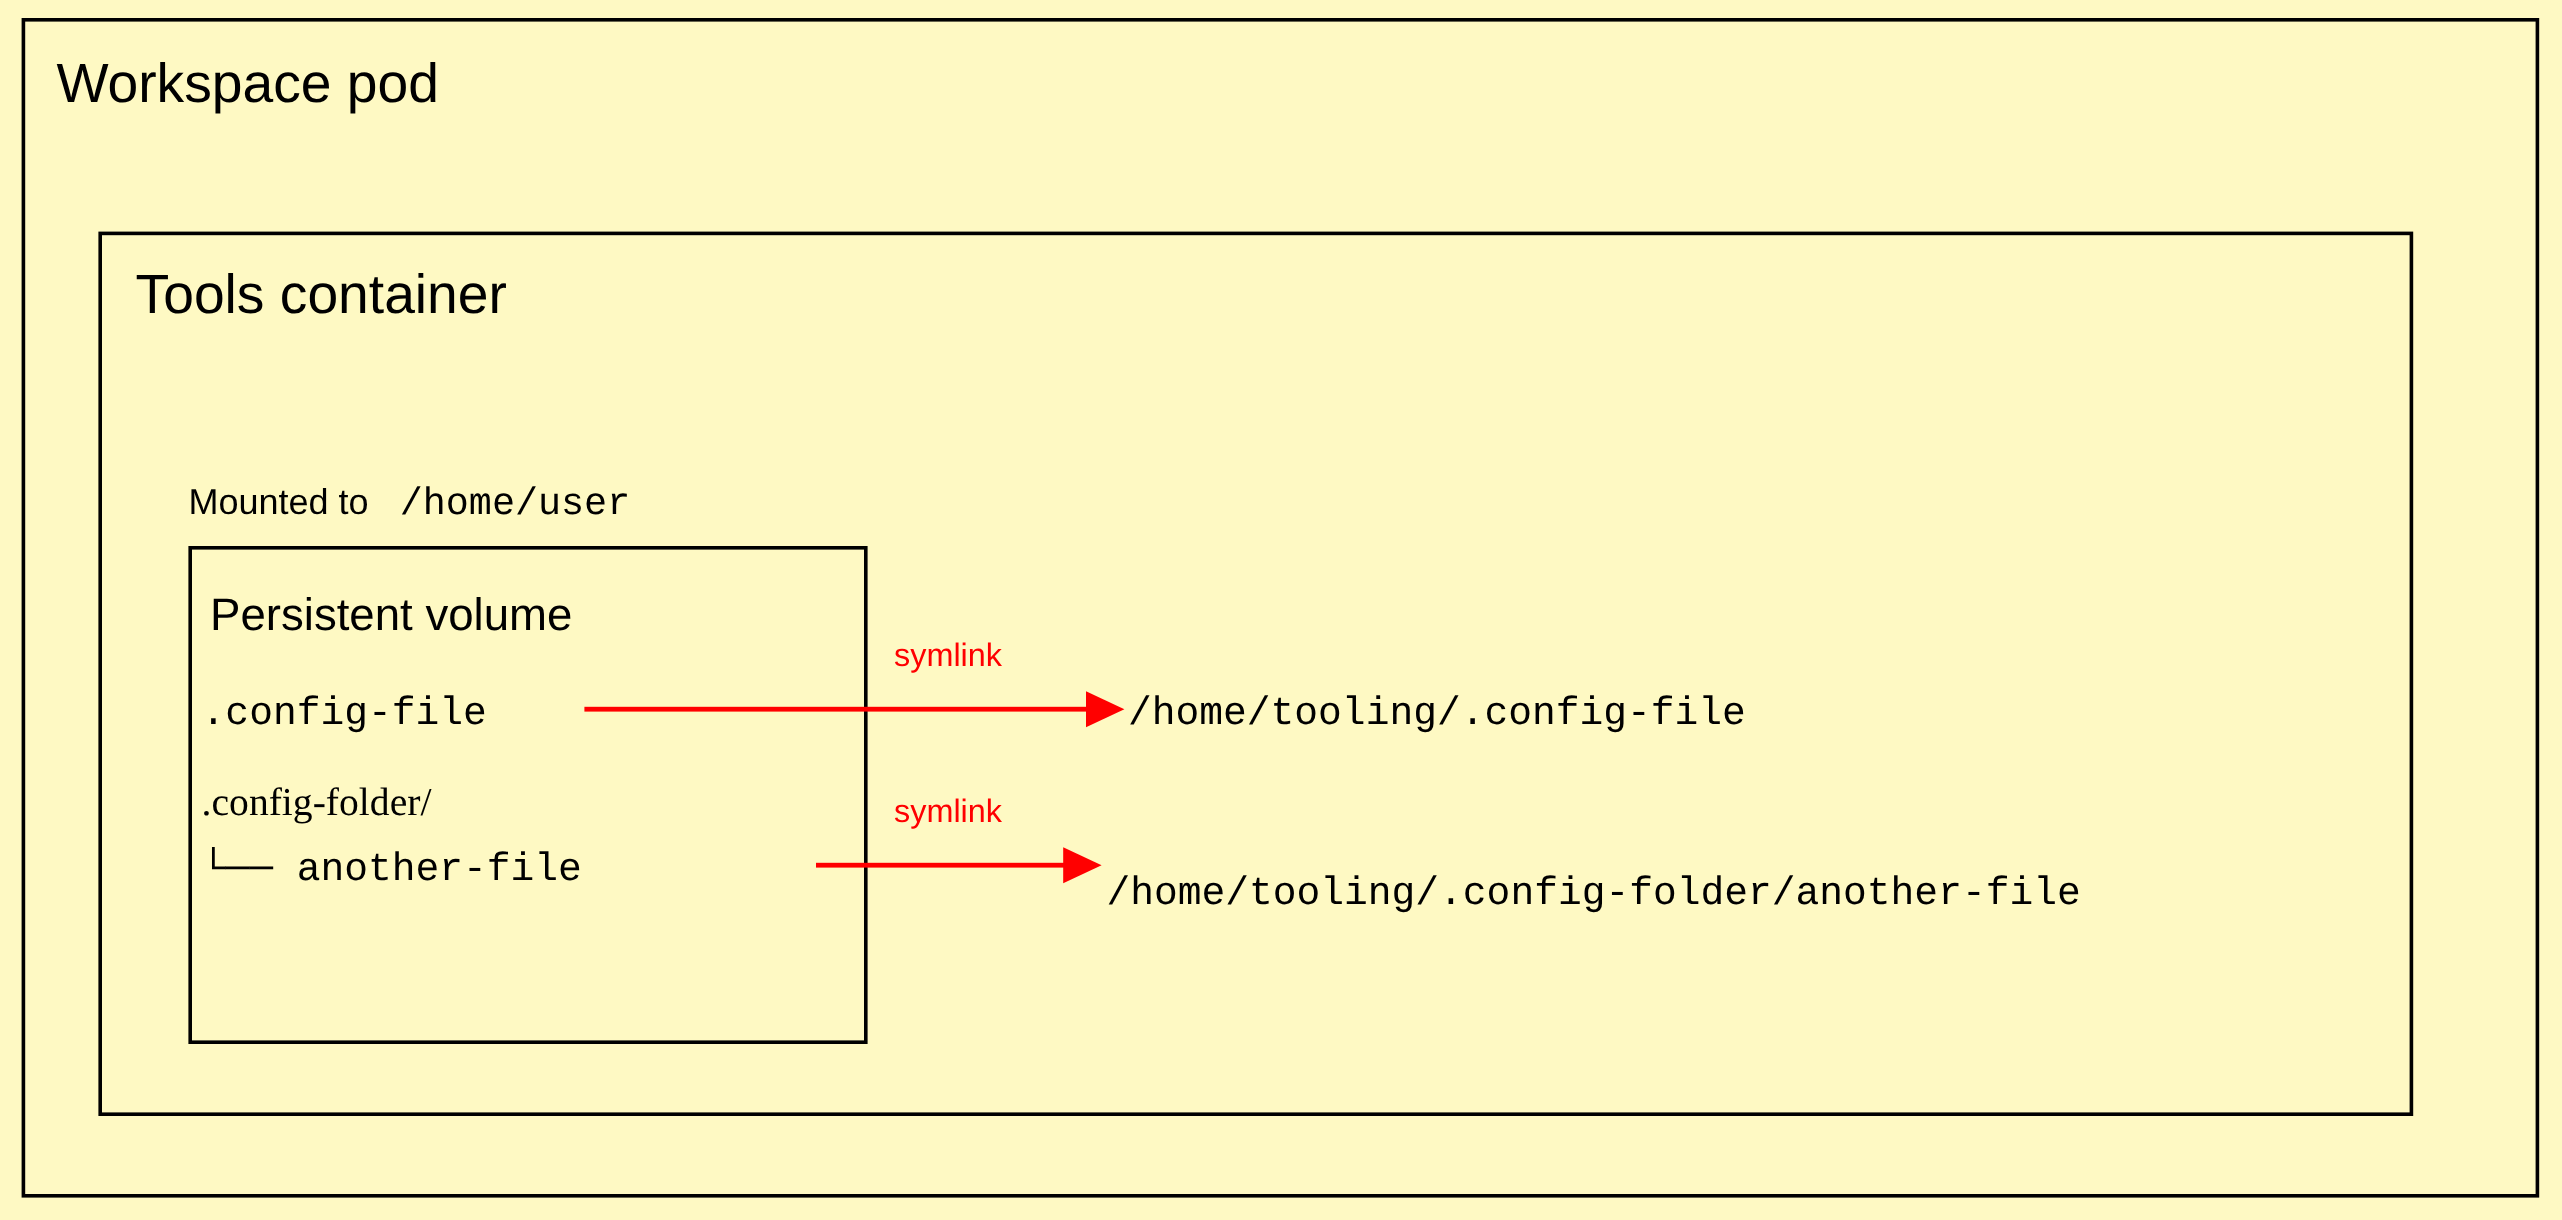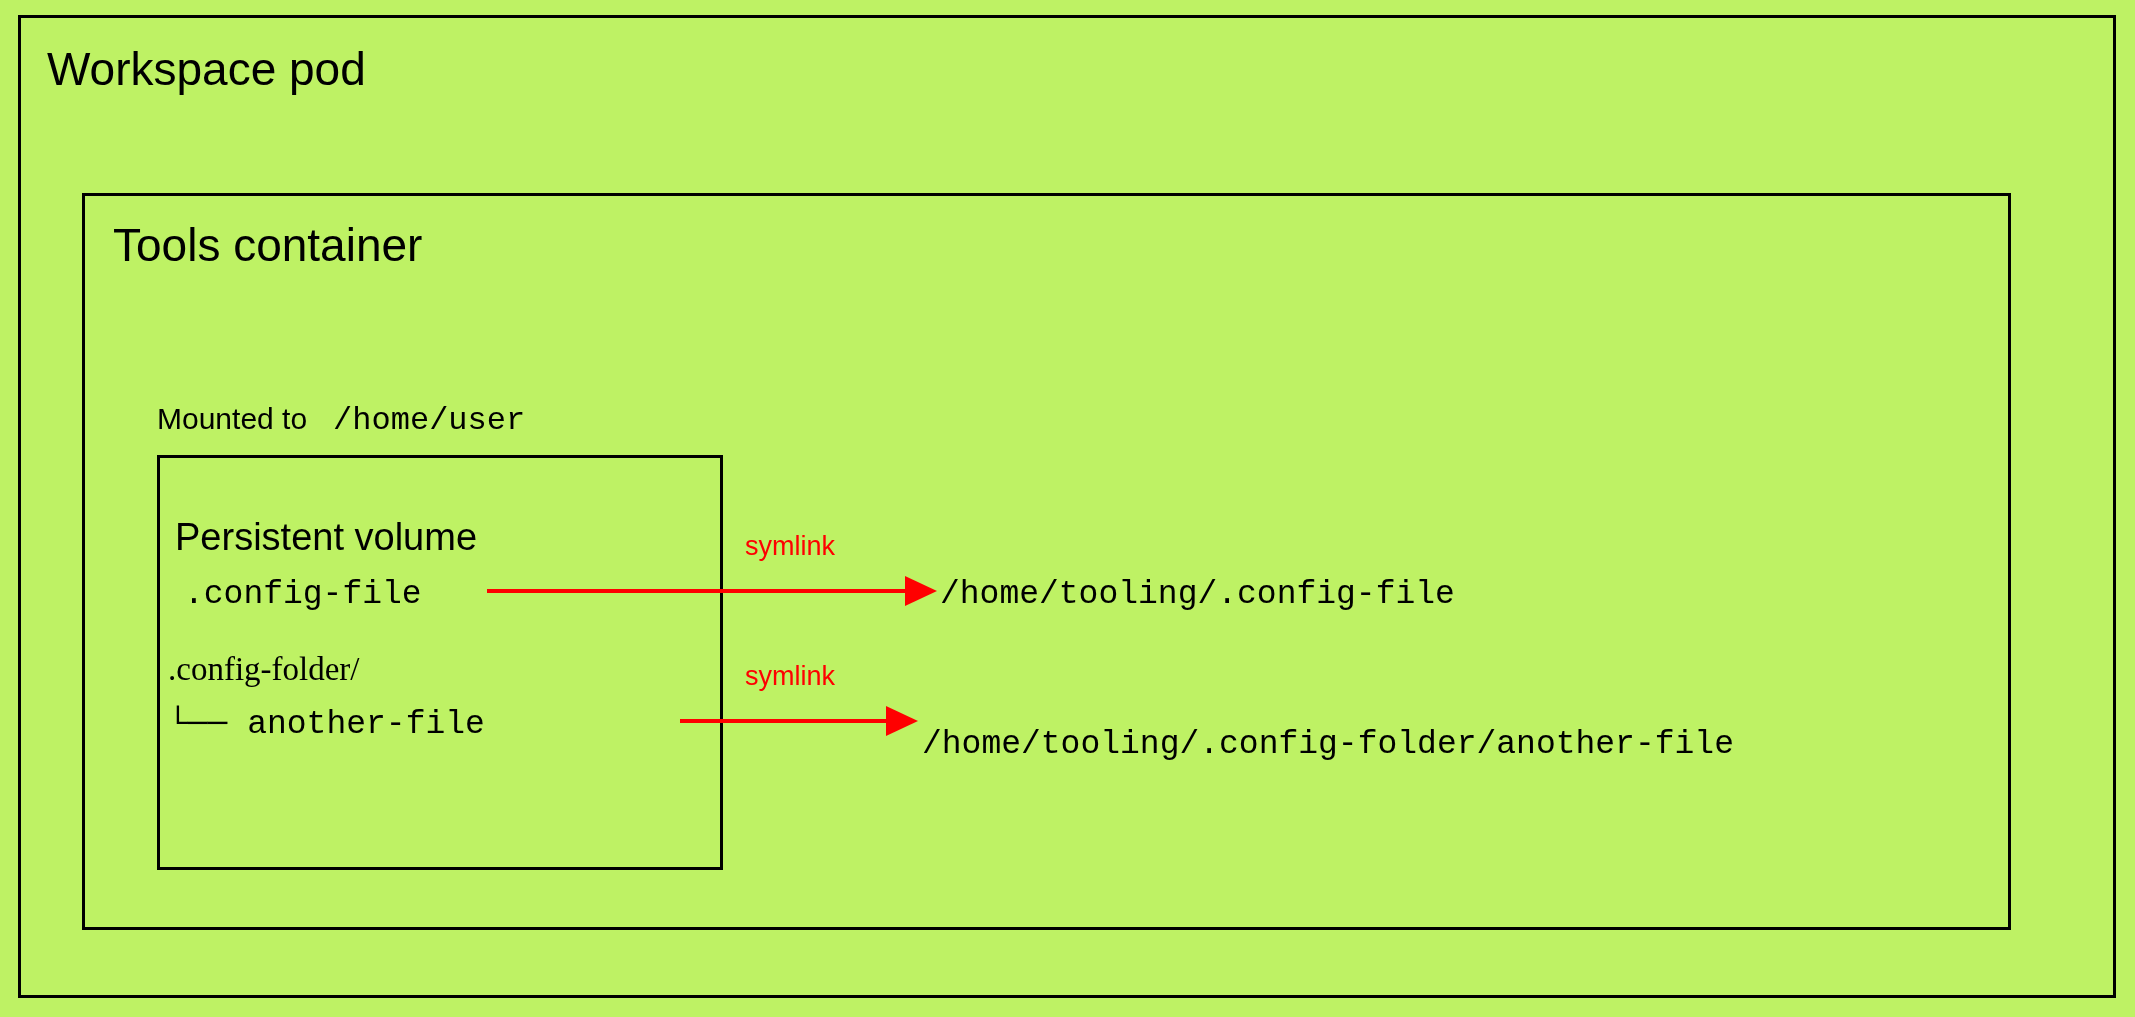--- a/index.html
+++ b/index.html
@@ -9,21 +9,21 @@
     background: #ffffff;
   }
   body {
     font-family: "Liberation Sans", sans-serif;
     color: #000000;
   }
   #canvas {
     position: relative;
     width: 2135px;
     height: 1017px;
-    background: #bef264;
+    background: #fef9c3;
     overflow: hidden;
   }
 
   
   .box {
     position: absolute;
     border: 3px solid #000000;
     background: transparent;
     box-sizing: border-box;
   }
@@ -62,21 +62,20 @@
   }
   #tools-container-title {
     left: 113px;
     top: 222px;
     font-size: 46px;
   }
   #persistent-volume-title {
     left: 175px;
     top: 494px;
     font-size: 38px;
-    margin-top: 24px;
   }
 
   
   #mounted-to-label {
     position: absolute;
     left: 157px;
     top: 404px;
     font-size: 30px;
     white-space: nowrap;
     line-height: 1;
@@ -89,21 +88,21 @@
 
   
   .mono-entry {
     position: absolute;
     font-family: "Liberation Mono", monospace;
     font-size: 33px;
     color: #000000;
     white-space: pre;
     line-height: 1;
   }
-  #entry-config-file   { left: 184px; top: 578px; }
+  #entry-config-file   { left: 168px; top: 578px; }
   #entry-config-folder { left: 168px; top: 653px; font-family: Liberation Serif, serif; }
   #entry-another-file  { left: 168px; top: 708px; }
 
   
   .target-path {
     position: absolute;
     font-family: "Liberation Mono", monospace;
     font-size: 33px;
     color: #000000;
     white-space: pre;

